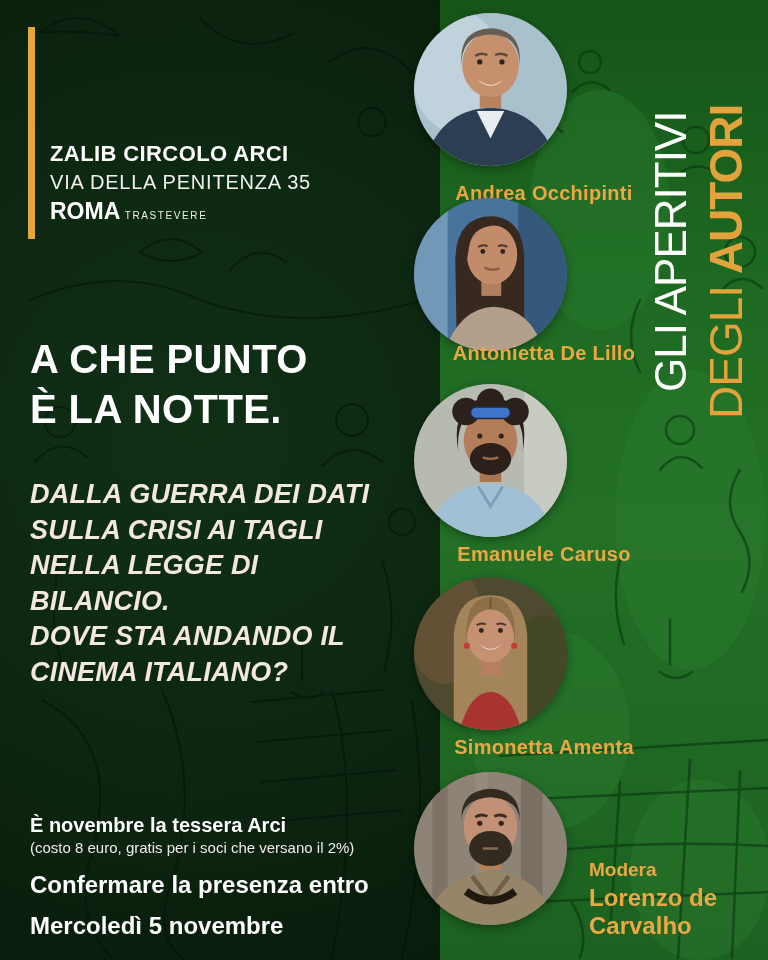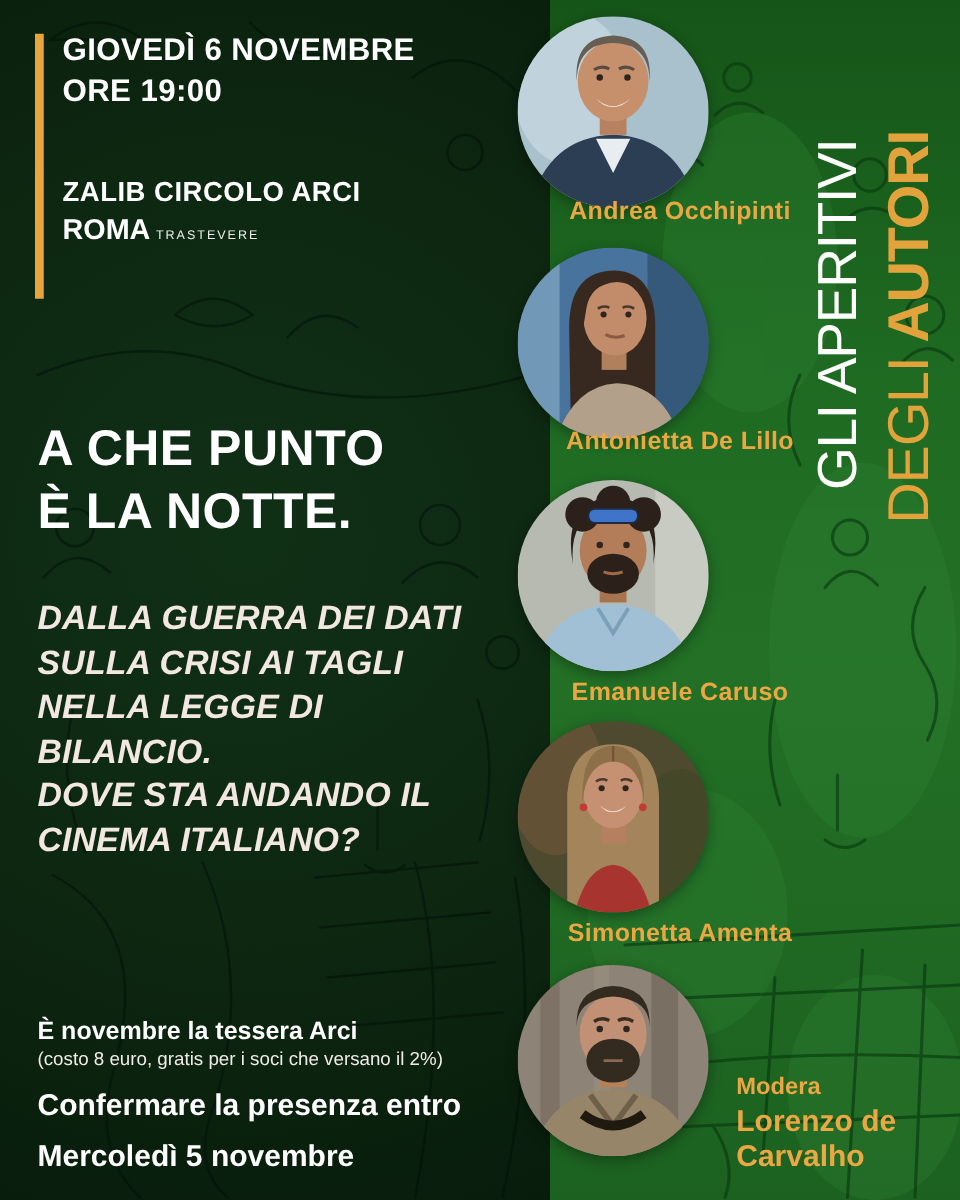--- a/index.html
+++ b/index.html
@@ -105,27 +105,24 @@
         <path d="M42,700 Q122,742 92,852 Q72,920 112,958"></path>
         <path d="M162,690 Q202,782 172,882 Q152,932 182,958"></path>
         <path d="M252,702 L382,690 M256,742 L392,730 M262,782 L396,770 M266,822 L402,810"></path>
         <path d="M332,690 Q362,800 332,958"></path>
         <path d="M412,702 Q432,822 402,958"></path>
       </g>
     </svg>
 
     <div class="accent-bar"></div>
 
-    <div class="date-block">
-      <div>GIOVEDÌ 6 NOVEMBRE</div>
-      <div>ORE 19:00</div>
-    </div>
 
     <div class="venue-block">
       <div class="venue-name">ZALIB CIRCOLO ARCI</div>
+      <div class="venue-address">VIA DELLA PENITENZA 35</div>
       <div class="venue-city-line">
         <span class="venue-city">ROMA</span>
         <span class="venue-district">TRASTEVERE</span>
       </div>
     </div>
 
     <h1 class="event-title">A CHE PUNTO
 È LA NOTTE.</h1>
 
     <div class="event-subtitle">DALLA GUERRA DEI DATI
@@ -155,21 +152,21 @@
       <path d="M41,64 L50,82 L59,64 Z" fill="#e8edf2"></path>
       <rect x="43" y="48" width="14" height="14" fill="#b8815f"></rect>
       <ellipse cx="50" cy="34" rx="18.5" ry="21" fill="#c6906d"></ellipse>
       <path d="M31,34 Q29,11 50,10 Q71,11 69,34 Q69,21 60,16 Q50,12 40,16 Q31,21 31,34 Z" fill="#675d52"></path>
       <path d="M40,28 q4,-2.5 8,-0.5 M53,27.5 q4,-2 8,0.5" stroke="#584c42" stroke-width="1.6" fill="none"></path>
       <circle cx="43" cy="32" r="1.7" fill="#2e251d"></circle>
         <circle cx="57.5" cy="32" r="1.7" fill="#2e251d"></circle>
       <path d="M41,43 Q50,51 59,43 Q55,47.5 50,47.5 Q45,47.5 41,43 Z" fill="#f4efe9"></path>
     </svg>
   </div>
-  <div class="person-name" style="top:158px">Andrea Occhipinti</div>
+  <div class="person-name" style="top:182px">Andrea Occhipinti</div>
 
   <div class="person-photo" style="top:198px">
     <svg viewBox="0 0 100 100">
       <rect width="100" height="100" fill="#47739c"></rect>
       <rect x="0" width="22" height="100" fill="#8fb0ca" opacity="0.6"></rect>
       <rect x="68" width="32" height="100" fill="#2e4f6d" opacity="0.7"></rect>
       <path d="M28,100 L27,42 Q27,12 51,12 Q73,13 72,44 L72,100 Z" fill="#37291f"></path>
       <path d="M20,100 Q30,72 52,71 Q76,72 85,100 Z" fill="#b3a08a"></path>
       <rect x="44" y="52" width="13" height="12" fill="#b07f5c"></rect>
       <ellipse cx="51" cy="37" rx="16.5" ry="19.5" fill="#c28b69"></ellipse>

